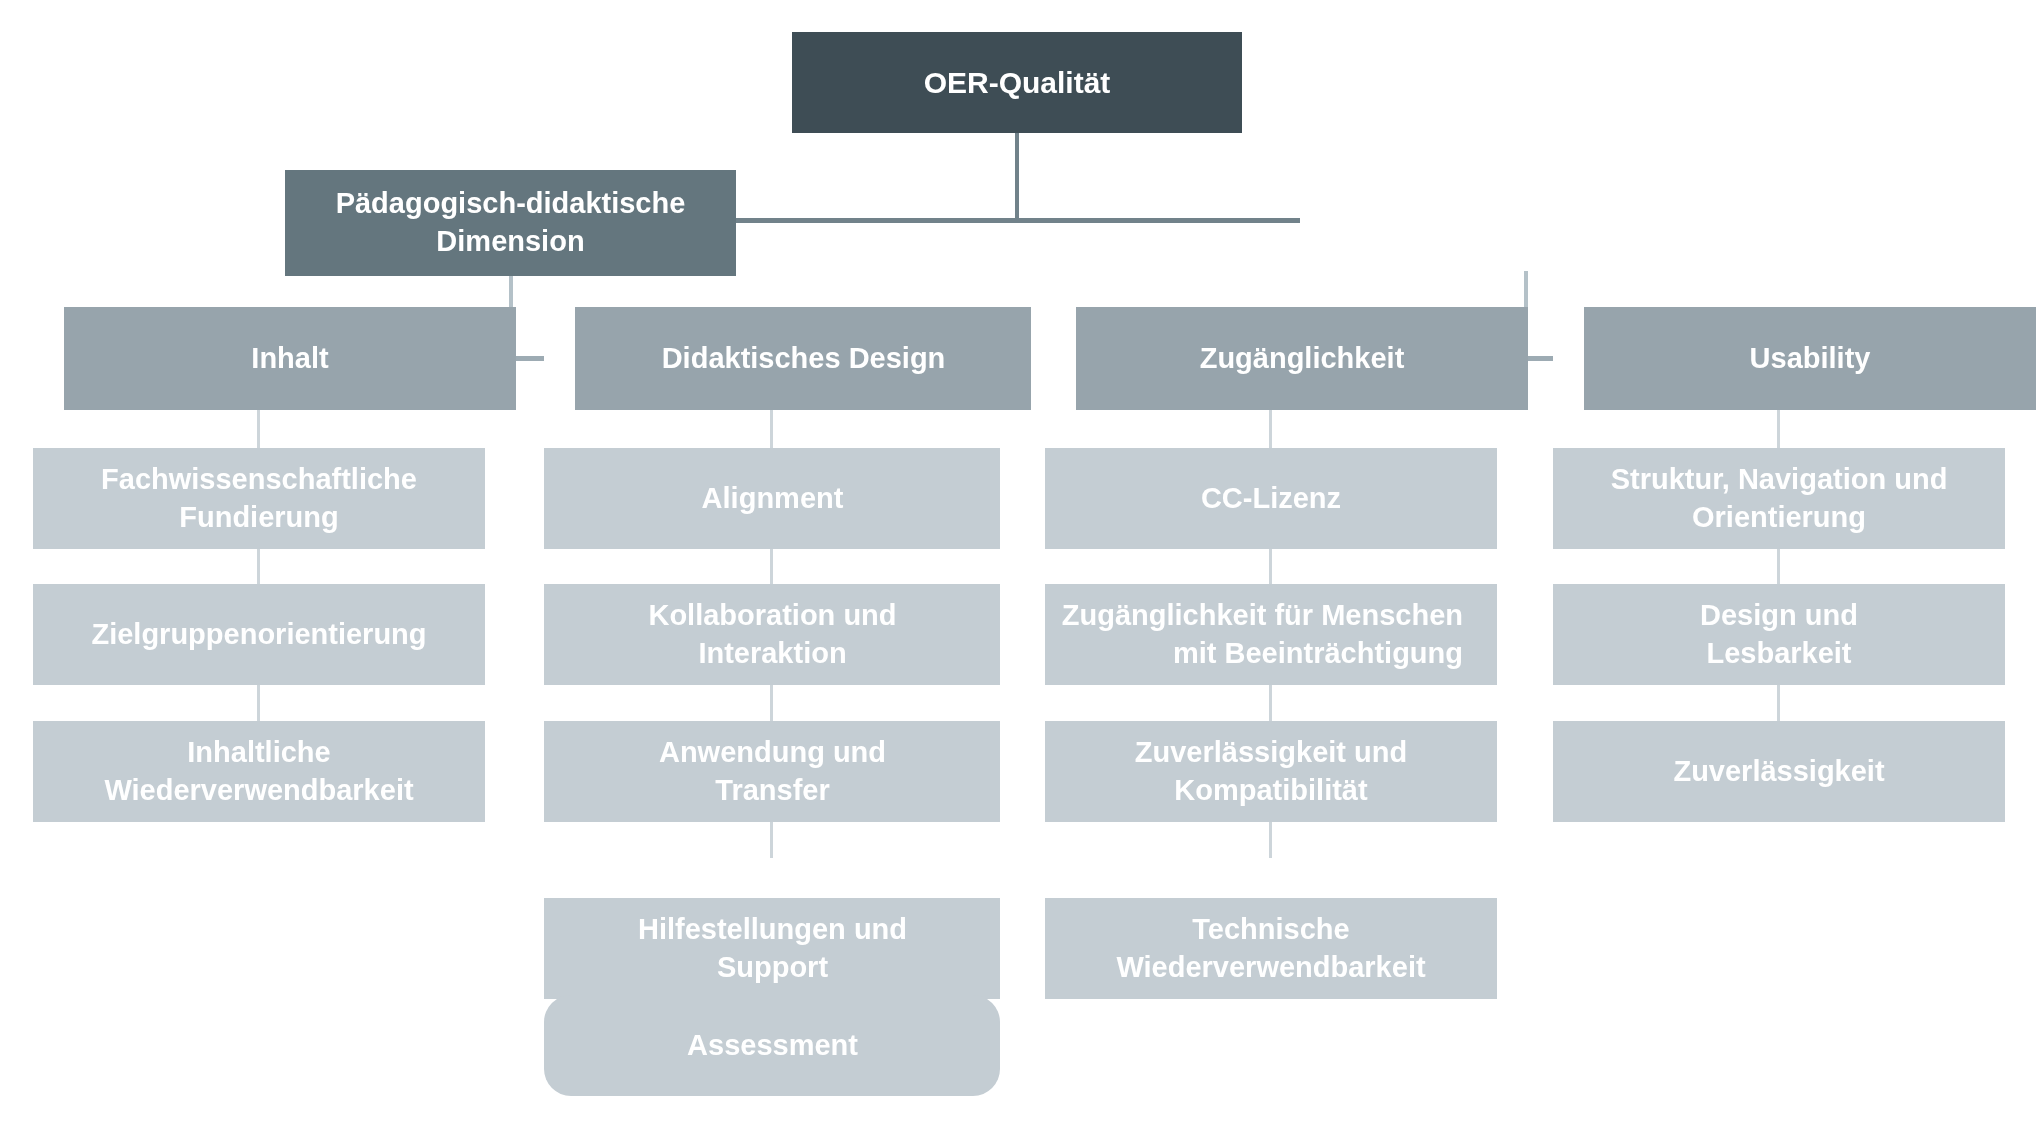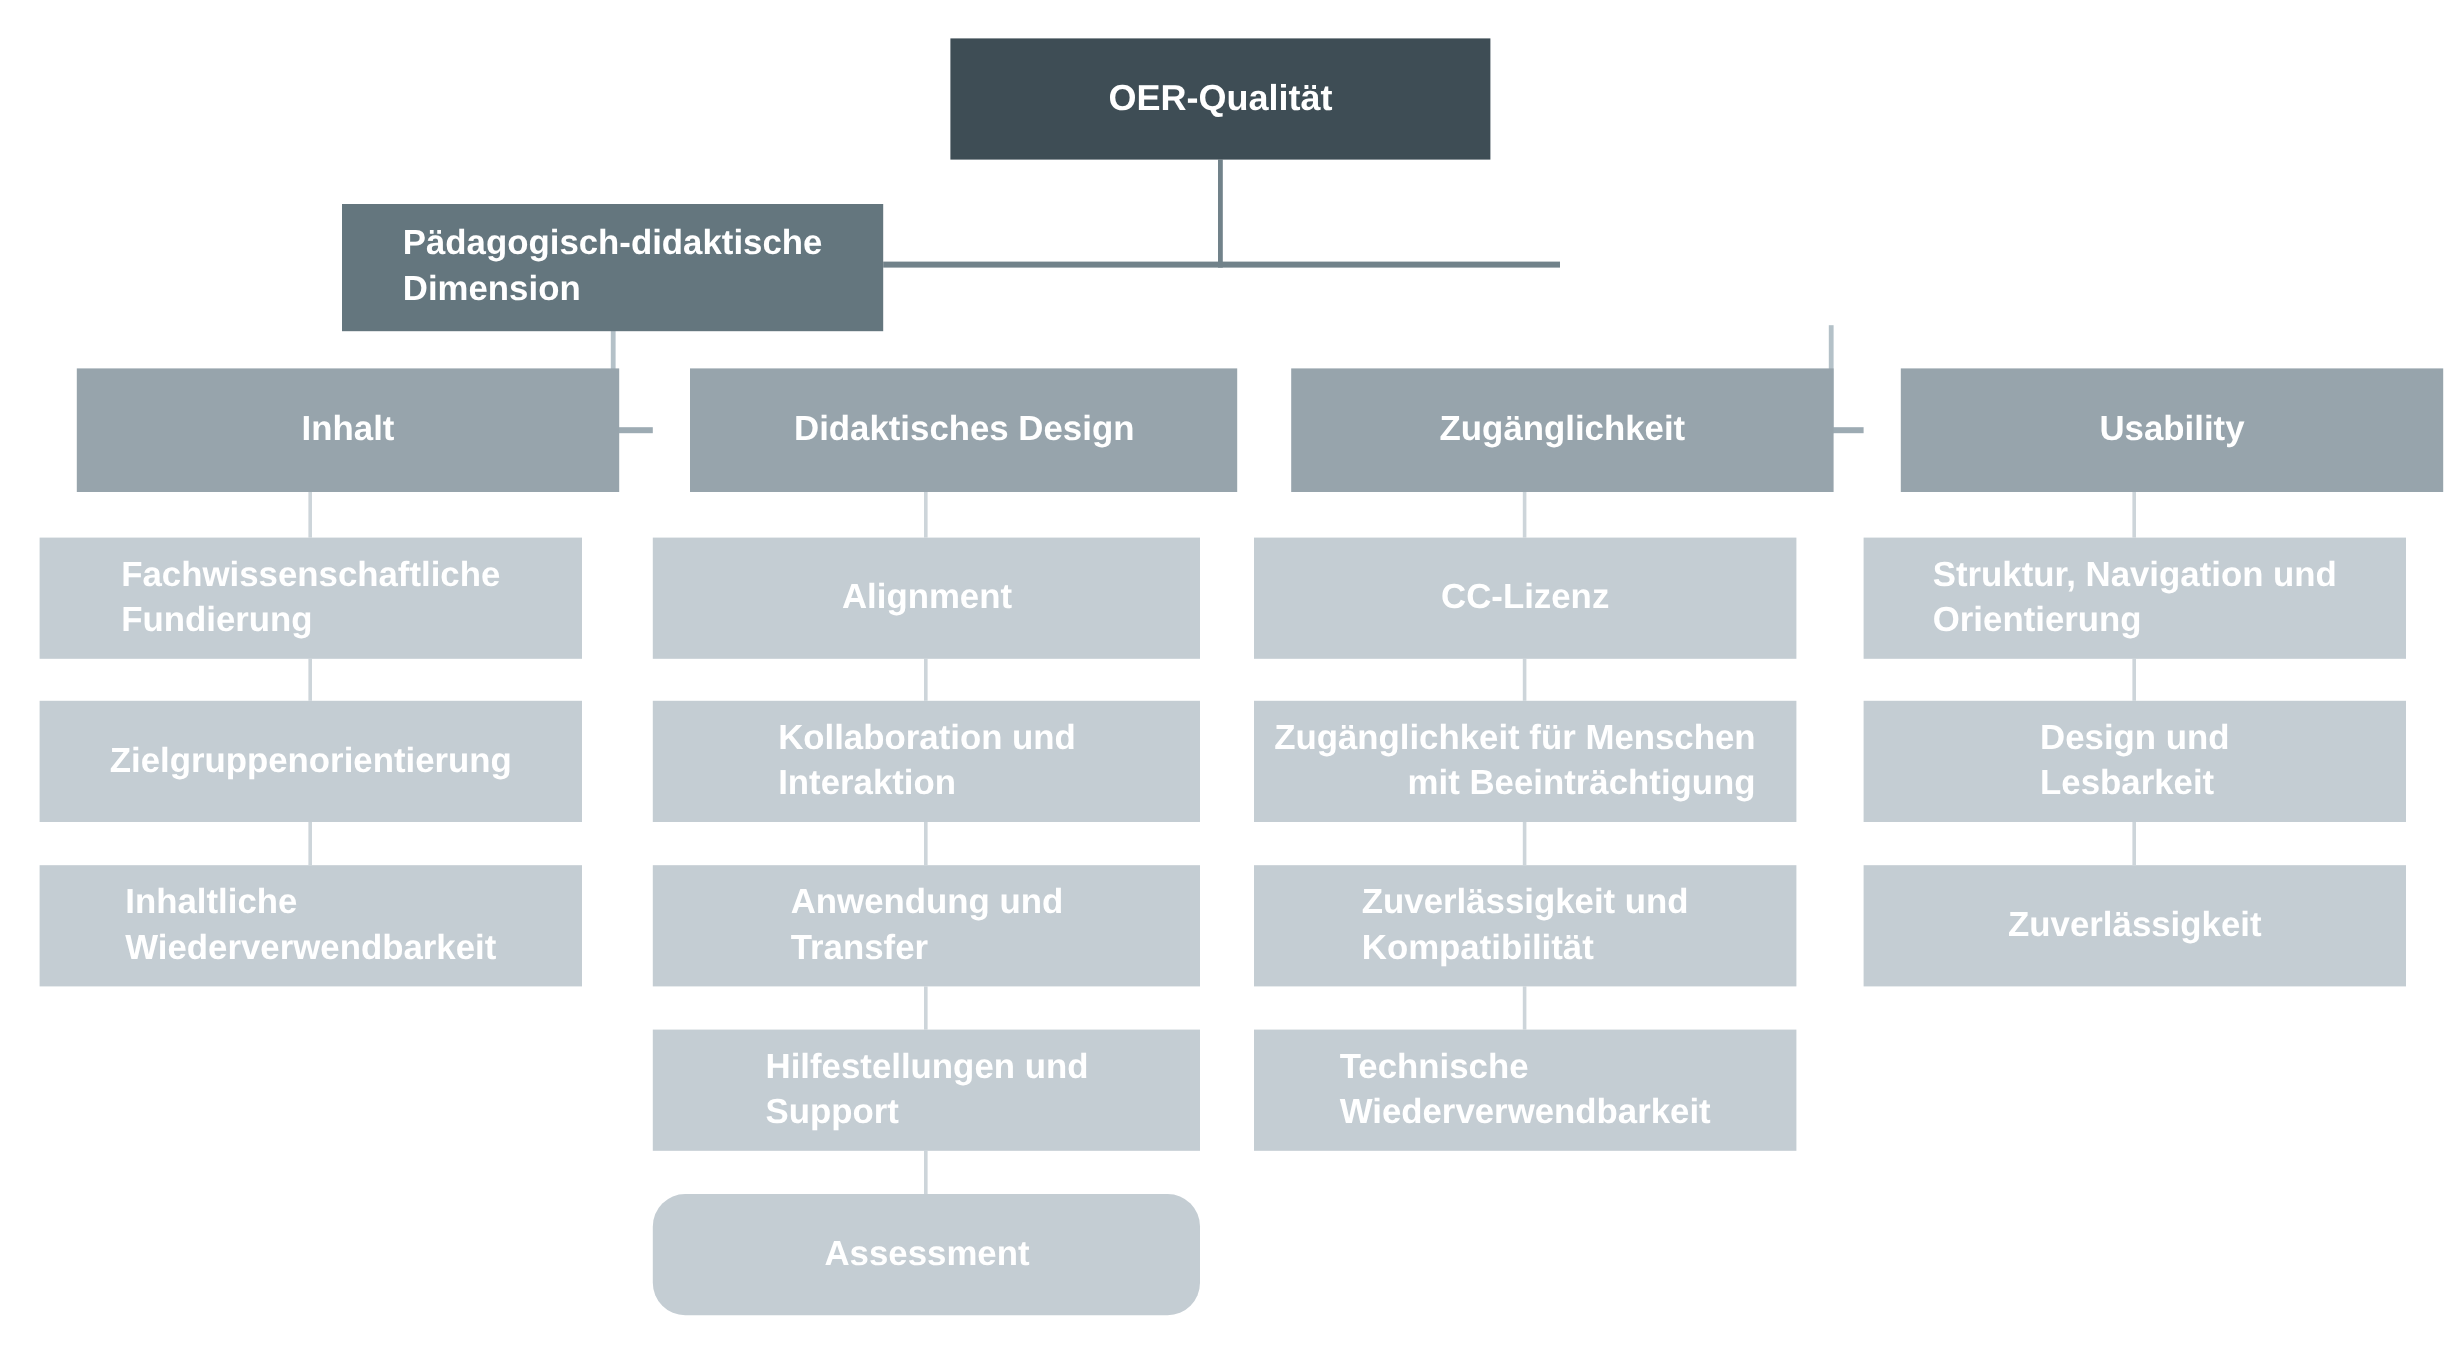--- a/index.html
+++ b/index.html
@@ -13,21 +13,21 @@
     height: 1132px;
     background: var(--color-background, #ffffff);
     font-family: "Liberation Sans", sans-serif;
     overflow: hidden;
   }
   .box {
     position: absolute;
     display: flex;
     align-items: center;
     justify-content: center;
-    text-align: left;
+    text-align: center;
     white-space: pre-line;
     color: var(--color-text, #ffffff);
     font-weight: 700;
     font-size: 29px;
     line-height: 1.3;
     padding: 4px 10px;
     box-sizing: border-box;
   }
   .box.align-right {
     justify-content: flex-end;
@@ -56,21 +56,21 @@
   
   .col1 { left: 33px;   width: 452px; }
   .col2 { left: 544px;  width: 456px; padding-left: 11px; }
   .col3 { left: 1045px; width: 452px; }
   .col4 { left: 1553px; width: 452px; }
 
   .head  { top: 307px; height: 103px; margin-left: 31px; }
   .row0  { top: 448px; height: 101px; }
   .row1  { top: 584px; height: 101px; }
   .row2  { top: 721px; height: 101px; }
-  .row3  { top: 858px; height: 101px; }
+  .row3  { top: 898px; height: 101px; }
   .row4  { top: 995px; height: 101px; border-radius: 27px; }
 
   
   .c-root-v  { left: 1015px; top: 133px; width: 4px;   height: 90px;  }
   .c-top-h   { left: 736px;  top: 218px; width: 564px; height: 5px;   }
 
   
   .c-dim1-v    { left: 509px;  top: 271px; width: 4px;  height: 90px; }
   .c-dim2-v    { left: 1524px; top: 271px; width: 4px;  height: 90px; }
   .c-bridge-l  { left: 485px;  top: 356px; width: 59px; height: 5px;  }

